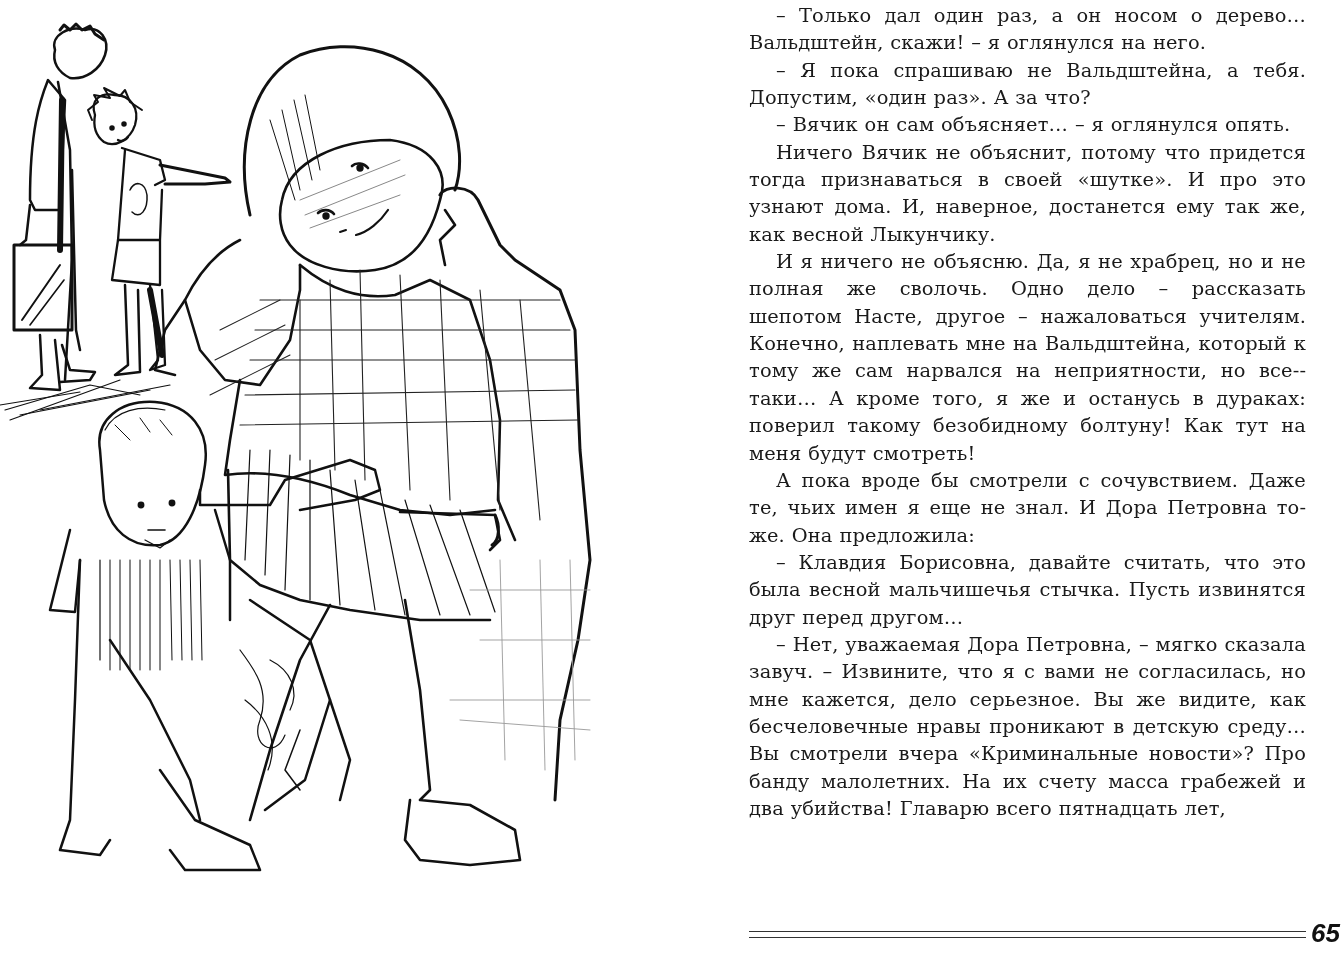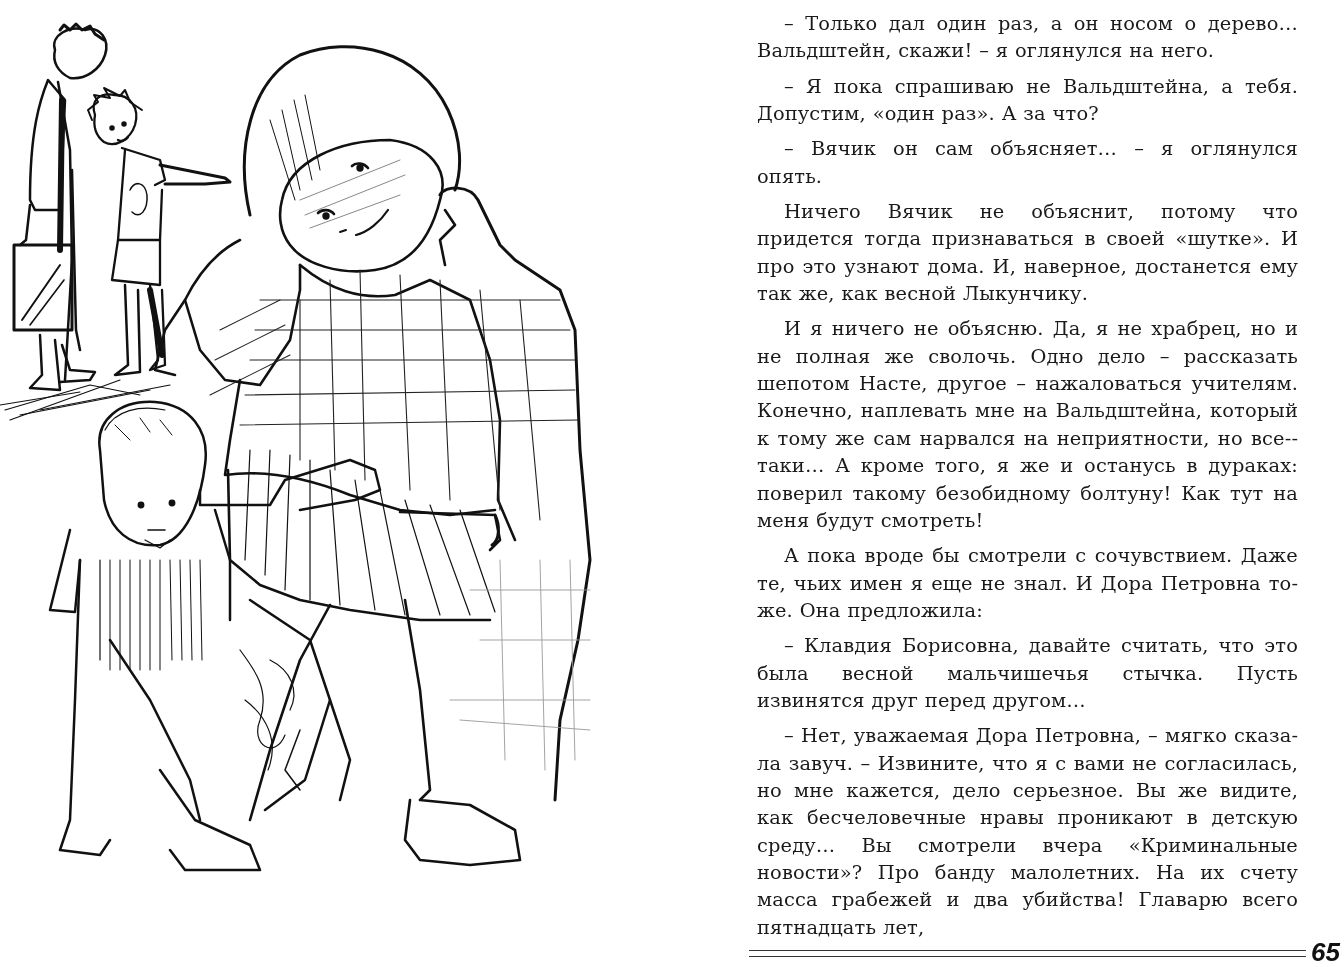--- a/index.html
+++ b/index.html
@@ -32,28 +32,28 @@
       left: 749px;
       top: 2px;
       width: 557px;
       font-size: 19.4px;
       line-height: 27.35px;
       text-align: justify;
       letter-spacing: 0.15px;
       word-spacing: 0.5px;
     }
     .para {
-      margin: 8px;
+      margin: 0;
       text-indent: 27px;
       hyphens: manual;
     }
     .footer {
       position: absolute;
       left: 749px;
-      top: 938px;
+      top: 919px;
       width: 595px;
       height: 26px;
     }
     .footer-rule {
       position: absolute;
       left: 0;
       top: 12px;
       width: 557px;
       height: 7px;
       border-top: 1.6px solid #333;

